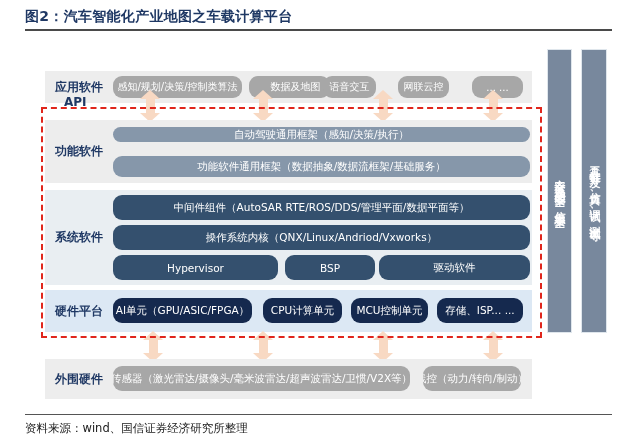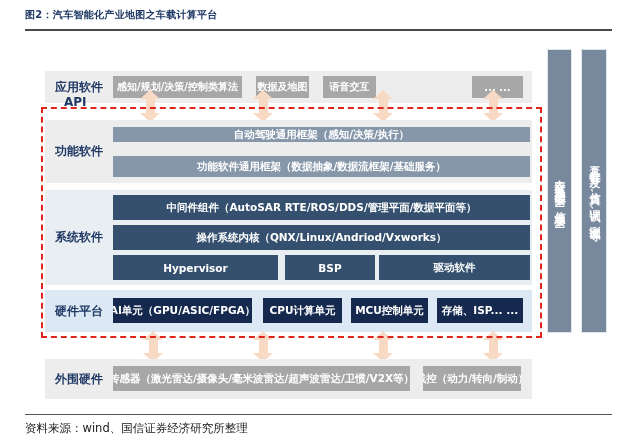--- a/index.html
+++ b/index.html
@@ -1,35 +1,35 @@
 <!DOCTYPE html>
 <html><head>
 <meta charset="utf-8">
 <style>
   html,body { margin:0; padding:0; background:#ffffff; }
   body { font-family:"DejaVu Sans","Liberation Sans",sans-serif; }
   #stage { position:relative; width:619px; height:441px; background:#ffffff; overflow:hidden; }
 
-  .title { position:absolute; left:25px; top:8px; font-size:10px; font-weight:bold; color:#1f3864; letter-spacing:0.3px; }
+  .title { position:absolute; left:25px; top:8px; font-size:14px; font-weight:bold; color:#1f3864; letter-spacing:0.3px; }
   .title-rule { position:absolute; left:25px; top:29px; width:587px; height:2px; background:#4a4a4a; }
   .source-rule { position:absolute; left:25px; top:414px; width:587px; height:1px; background:#555555; }
   .source { position:absolute; left:25px; top:421px; font-size:11.5px; color:#1a1a1a; }
 
   .band { position:absolute; left:45px; width:487px; }
   .band-gray { background:#ededed; }
   .band-bluegray { background:#e9eef2; }
   .band-blue { background:#dce8f4; }
   .band-label { position:absolute; left:0; top:0; width:68px; height:100%;
                 display:flex; align-items:center; justify-content:center;
                 color:#1f3864; font-weight:bold; font-size:12px; }
   .rowlabel { position:absolute; color:#1f3864; font-weight:bold; font-size:12px; }
 
   .cell { position:absolute; display:flex; align-items:center; justify-content:center;
-          color:#ffffff; font-weight:bold; font-size:10px; text-align:center;
-          white-space:nowrap; overflow:hidden; }
+          color:#ffffff; font-weight:normal; font-size:10px; text-align:center;
+          white-space:nowrap; overflow:hidden;border-radius:9px; }
   .cell-gray  { background:#a7a7a7; }
   .cell-slate { background:#8697aa; font-size:10.5px; }
   .cell-navy  { background:#34506e; font-size:10.5px; }
   .cell-dark  { background:#15294e; font-size:10.5px; }
 
   .dashed-rect { position:absolute; left:41px; top:107px; width:501px; height:231px;
                  border:2px dashed #e0261c; z-index:5; pointer-events:none; box-sizing:border-box; }
 
   .varrow { position:absolute; width:20px; display:flex; flex-direction:column; align-items:center; z-index:0; }
   .varrow .head-up   { width:0; height:0; border-left:10px solid transparent; border-right:10px solid transparent; border-bottom:9px solid #f8d9c3; }
@@ -45,22 +45,23 @@
 <body>
 
 <div id="stage">
 
   <div class="title">图2：汽车智能化产业地图之车载计算平台</div>
   <div class="title-rule"></div>
 
   <div class="band band-gray" style="top:56px; height:32px;margin-top:15px;">
     <div class="band-label">应用软件</div>
     <div class="cell cell-gray" style="left:68px;  top:5px; width:129px; height:22px;">感知/规划/决策/控制类算法</div>
-    <div class="cell cell-gray" style="left:211px; top:5px; width:53px;  height:22px;">数据及地图</div>
+    <div class="cell cell-gray" style="left:204px; top:5px; width:69px;  height:22px;padding-left:12px;">数据及地图</div>
     <div class="cell cell-gray" style="left:278px; top:5px; width:53px;  height:22px;">语音交互</div>
+    <div class="cell cell-gray" style="left:353px; top:5px; width:51px;  height:22px;">网联云控</div>
     <div class="cell cell-gray" style="left:427px; top:5px; width:51px;  height:22px;">... ...</div>
   </div>
 
   <div class="rowlabel" style="left:64px; top:95px; font-size:12px;">API</div>
 
   <div class="varrow" style="left:140px; top:90px; height:32px;">
       <div class="head-up"></div>
       <div class="shaft"></div>
       <div class="head-down"></div>
     </div>

